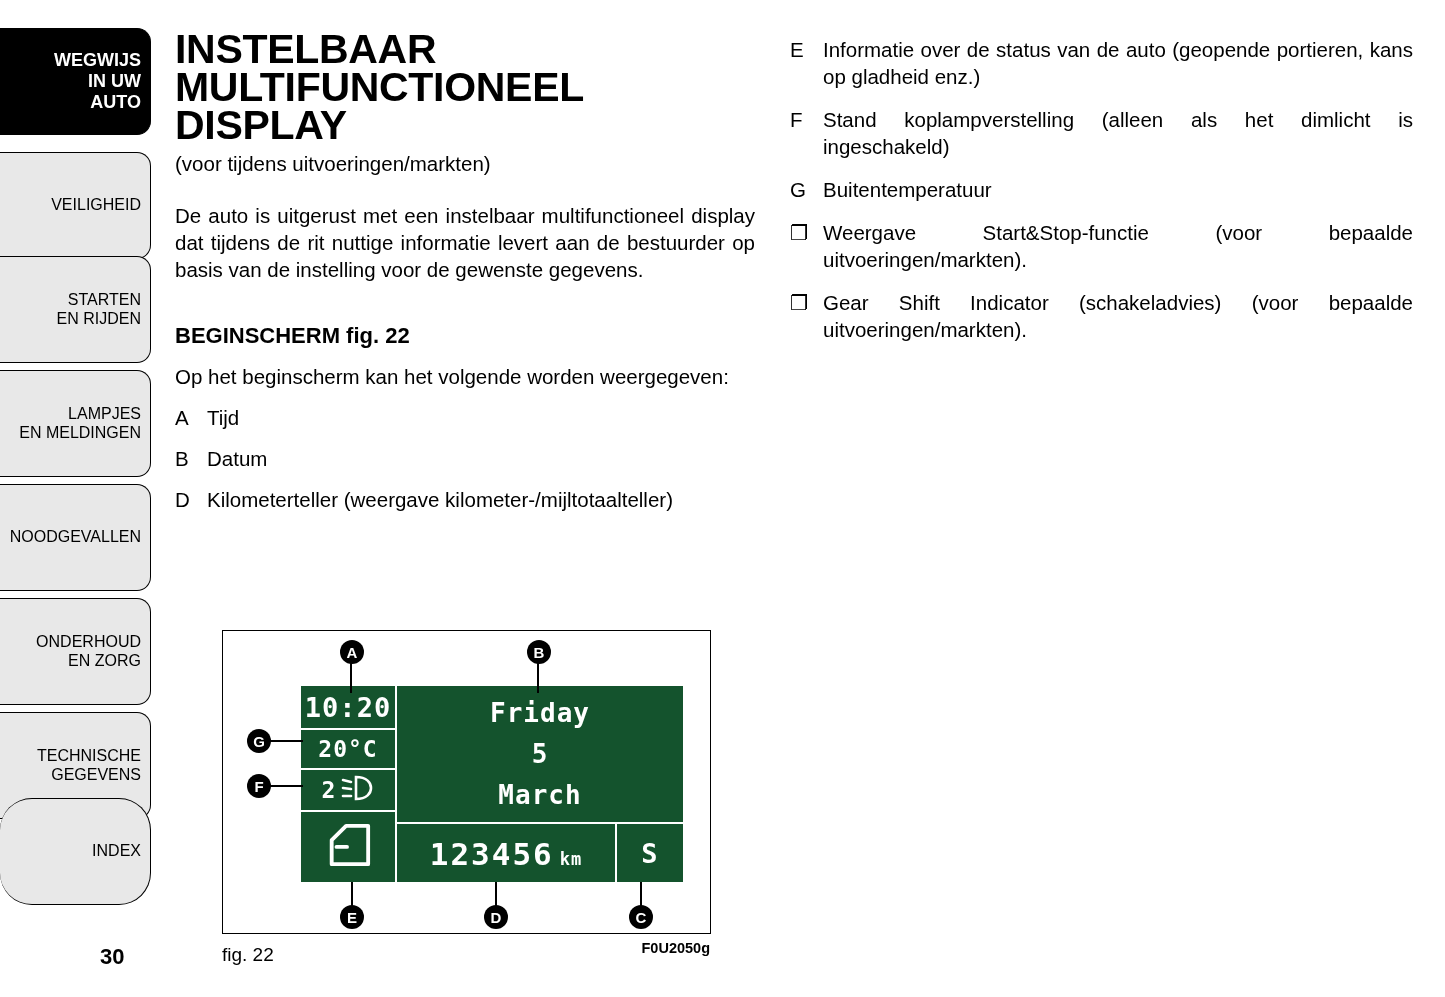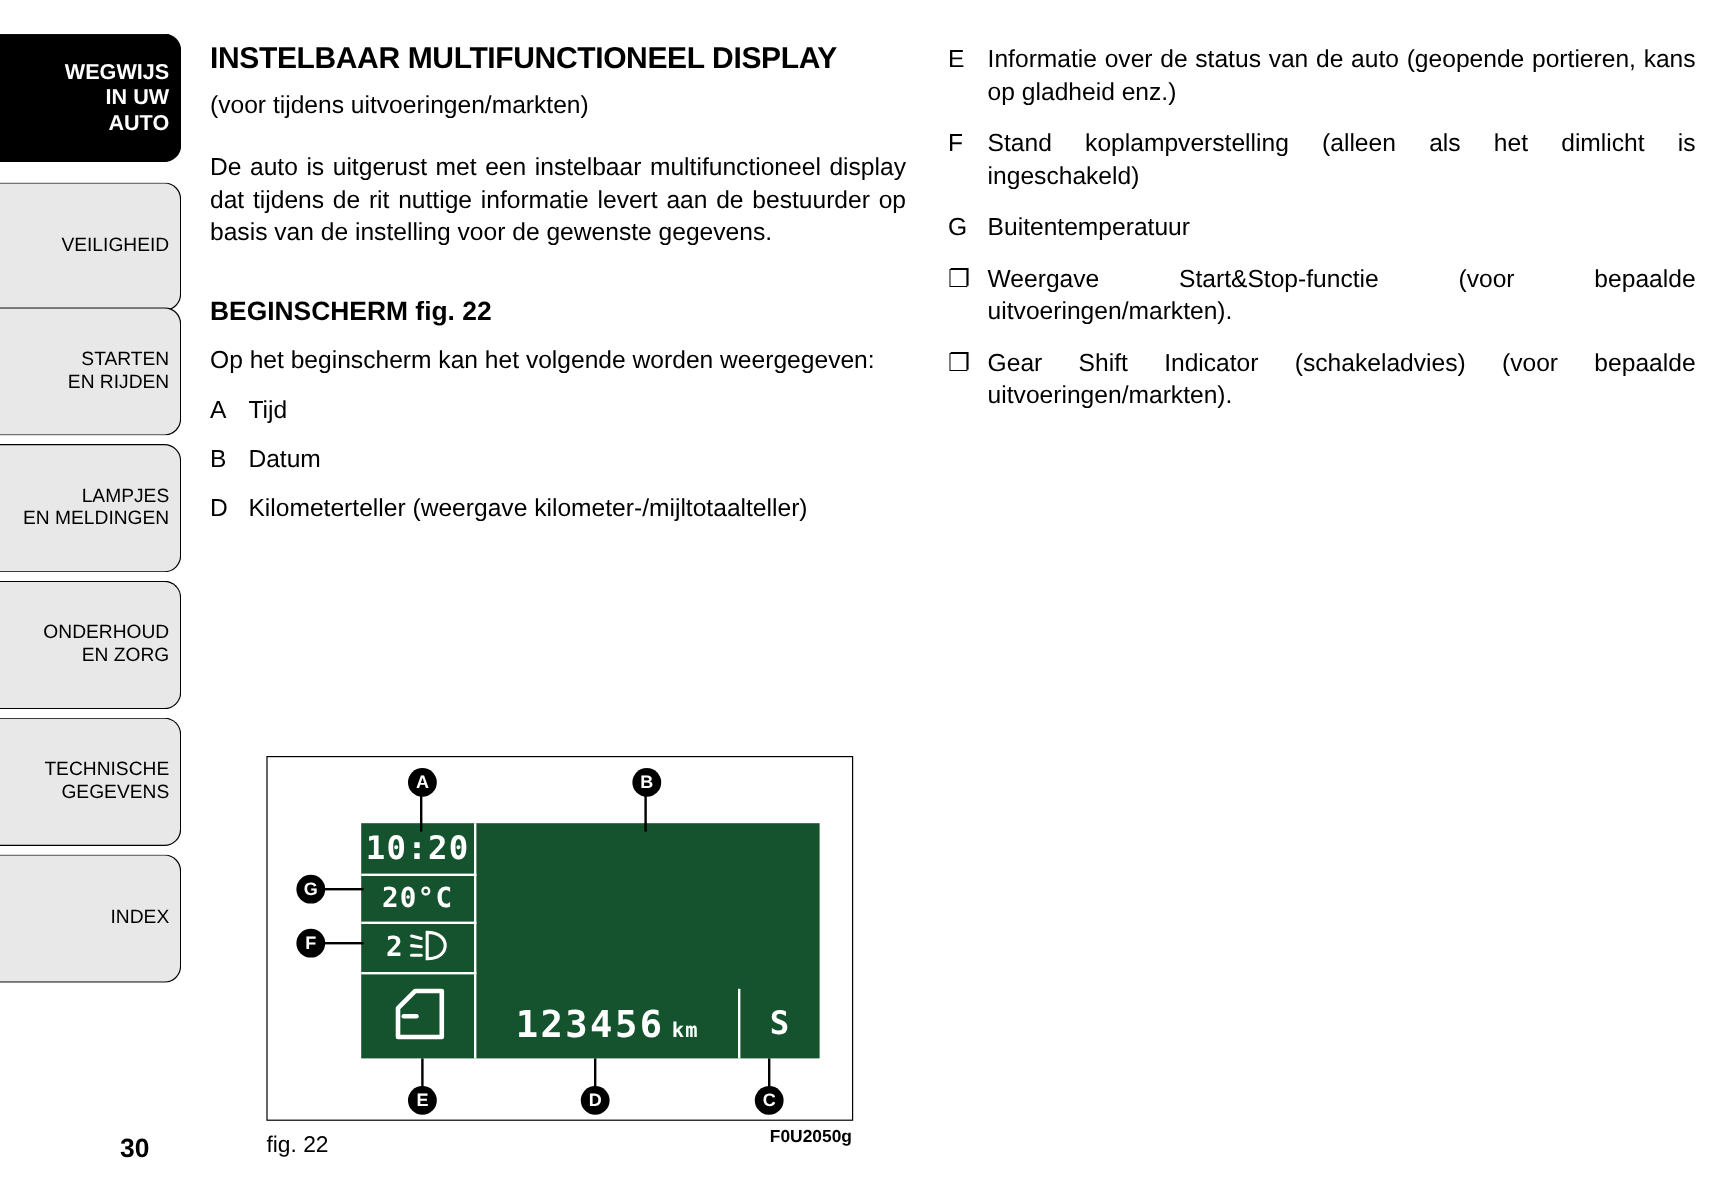--- a/index.html
+++ b/index.html
@@ -27,21 +27,21 @@
   .tab:nth-of-type(4){ top:370px; }
   .tab:nth-of-type(5){ top:484px; }
   .tab:nth-of-type(6){ top:598px; }
   .tab:nth-of-type(7){ top:712px; }
   .tab:nth-of-type(8){ top:798px;border-radius:32px; }
   .tab.active { background:#000; border-color:#000; color:#fff; font-weight:bold; font-size:18px; }
   .pagenum { position:absolute; left:100px; top:944px; width:40px; font-size:22px; font-weight:bold; }
 
   
   .main { position:absolute; left:175px; top:30px; width:580px; }
-  .title { font-size:25px; font-weight:bold; line-height:38px; letter-spacing:-0.3px; }
+  .title { font-size:41px; font-weight:bold; line-height:38px; letter-spacing:-0.3px; }
   .subtitle { font-size:20.5px; margin-top:8px; }
   .para { font-size:20.5px; line-height:27px; text-align:justify; margin-top:26px; }
   .h2 { font-size:22px; font-weight:bold; margin-top:40px; }
   .para2 { font-size:20.5px; line-height:27px; text-align:justify; margin-top:14px; }
   .kv-list { margin-top:10px; }
   .kv { display:flex; font-size:20.5px; line-height:27px; margin-top:14px; }
   .kv .key { width:32px; flex:none; }
 
   
   .right { position:absolute; left:790px; top:36px; width:623px; display:flex; flex-direction:column; gap:16px; }
@@ -83,20 +83,21 @@
 
   <nav class="sidebar">
     <div class="tab active">WEGWIJS
 IN UW
 AUTO</div>
     <div class="tab">VEILIGHEID</div>
     <div class="tab">STARTEN
 EN RIJDEN</div>
     <div class="tab">LAMPJES
 EN MELDINGEN</div>
+    <div class="tab">NOODGEVALLEN</div>
     <div class="tab">ONDERHOUD
 EN ZORG</div>
     <div class="tab">TECHNISCHE
 GEGEVENS</div>
     <div class="tab">INDEX</div>
   </nav>
   <div class="pagenum">30</div>
 
   <main class="main">
     <h1 class="title">INSTELBAAR MULTIFUNCTIONEEL DISPLAY</h1>
@@ -165,20 +166,25 @@
         </span>
       </div>
       <div class="cell cell-door">
         <span>
           <svg width="58" height="48" viewBox="0 0 58 50">
             <path d="M12 20 L27 5 H50 V45 H12 Z" fill="none" stroke="#fff" stroke-width="4" stroke-linejoin="round"></path>
             <path d="M17 27 H28" stroke="#fff" stroke-width="4" stroke-linecap="round"></path>
           </svg>
         </span>
       </div>
+      <div class="cell cell-date">
+        <span class="lcd t-date">Friday</span>
+        <span class="lcd t-date">5</span>
+        <span class="lcd t-date">March</span>
+      </div>
       <div class="cell cell-odo">
         <span class="lcd t-odo">123456</span>
         <span class="lcd t-unit">km</span>
       </div>
       <div class="cell cell-gear">
         <span class="lcd t-gear">S</span>
       </div>
     </div>
 
     <span class="cline" style="left:127px; top:32px; width:2px; height:30px;"></span>

